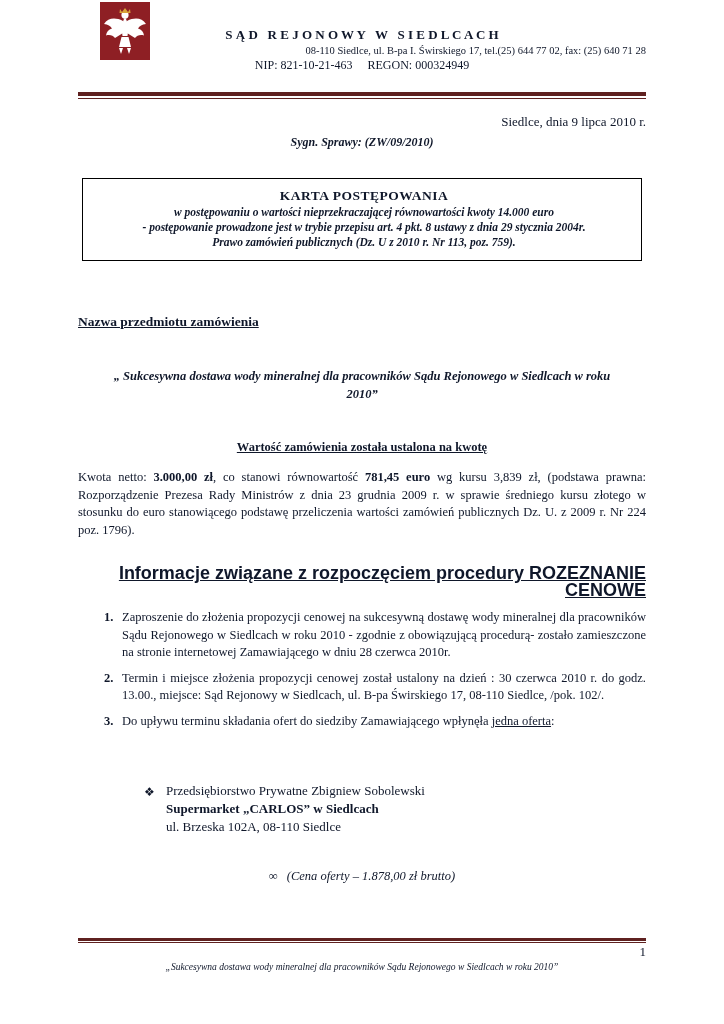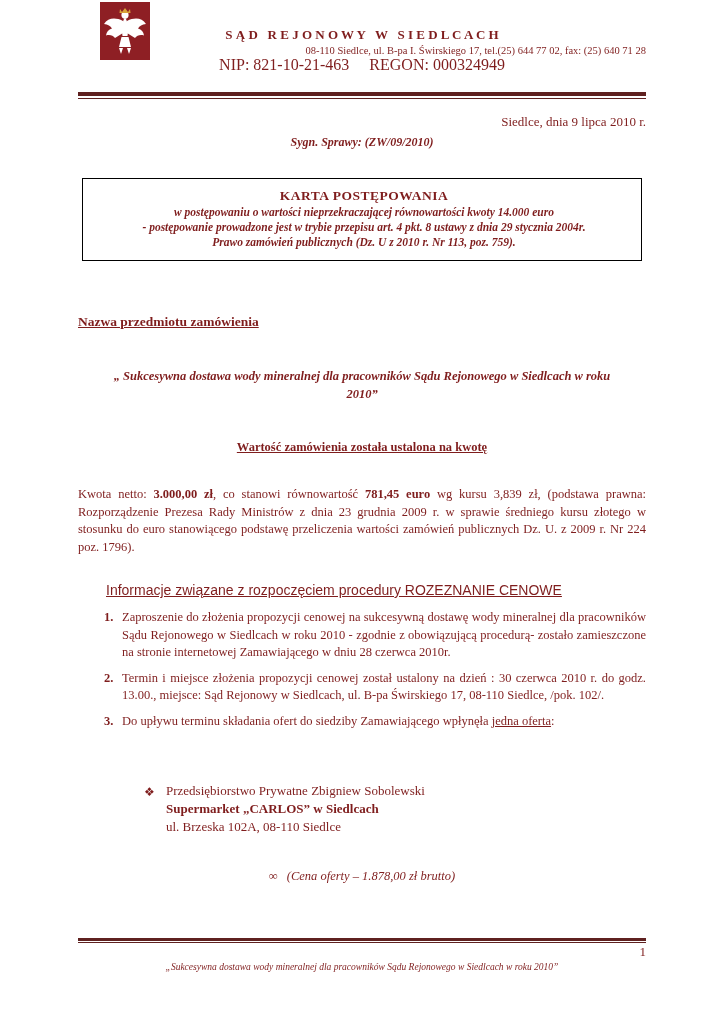--- a/index.html
+++ b/index.html
@@ -1,42 +1,42 @@
 <!DOCTYPE html>
 <html><head>
 <meta charset="utf-8">
 <style>
   html,body{margin:0;padding:0;background:#ffffff;}
   .page{
     position:relative;width:724px;height:1024px;margin:0 auto;background:#ffffff;
-    font-family:"Liberation Serif", serif;color:#7f1d1d;overflow:hidden;
+    font-family:"Liberation Serif", serif;color:#0f172a;overflow:hidden;
     box-sizing:border-box;padding:0 78px;
   }
   
   .letterhead{position:relative;padding-top:26px;text-align:center;}
   .emblem{position:absolute;left:22px;top:2px;width:50px;height:58px;}
   .court-name{font-size:13px;font-weight:bold;white-space:pre;line-height:18px;}
   .addr-line{font-size:10.5px;line-height:14px;text-align:right;}
-  .ids-line{font-size:16px;line-height:14px;white-space:pre;}
+  .ids-line{font-size:12px;line-height:14px;white-space:pre;}
   
   .double-rule{margin-top:20px;height:2px;border-top:4px solid #5f2120;border-bottom:1px solid #5f2120;}
   .footer-rule{height:1px;border-top:3px solid #5f2120;border-bottom:1px solid #5f2120;}
   .date-line{margin-top:14px;text-align:right;font-size:13px;line-height:17px;}
   .case-ref{margin-top:4px;text-align:center;font-size:12px;font-weight:bold;font-style:italic;line-height:16px;}
   
   .procedure-box{margin:28px 4px 0 4px;border:1px solid #000;padding:7px 6px 10px 10px;text-align:center;}
   .box-title{font-size:13.5px;font-weight:bold;letter-spacing:0.5px;line-height:19px;}
   .box-line{font-size:11.5px;font-weight:bold;font-style:italic;line-height:15px;}
   .center-heading{margin-top:52px;text-align:left;font-size:13.5px;font-weight:bold;text-decoration:underline;line-height:18px;}
   .subject-quote{margin:36px auto 0 auto;max-width:520px;text-align:center;font-size:12.5px;font-weight:bold;font-style:italic;line-height:18px;}
   .sans-heading{margin-top:36px;text-align:center;font-family:Liberation Serif, serif;font-size:12.5px;font-weight:bold;text-decoration:underline;line-height:17px;}
-  .value-para{margin-top:30px;text-align:justify;font-size:12.5px;line-height:17.5px;}
+  .value-para{margin-top:13px;text-align:justify;font-size:12.5px;line-height:17.5px;}
   .bold{font-weight:bold;}
   .uline{text-decoration:underline;}
-  .info-heading{margin:26px 0 0 28px;text-align:left;font-family:"Liberation Sans",sans-serif;font-size:14px;font-weight:normal;text-decoration:underline;line-height:17px;}
+  .info-heading{margin:26px 0 0 28px;text-align:right;font-family:"Liberation Sans",sans-serif;font-size:18px;font-weight:bold;text-decoration:underline;line-height:17px;}
   .num-list{margin-top:10px;padding-left:26px;}
   .list-item{display:flex;margin-bottom:8px;font-size:12.5px;line-height:17.5px;}
   .item-num{font-weight:bold;width:18px;flex:0 0 18px;}
   .item-text{flex:1;text-align:justify;}
   .offer-block{margin:52px 0 0 66px;display:flex;font-size:13px;line-height:18px;}
   .offer-bullet{font-family:"DejaVu Sans",sans-serif;font-size:12px;width:22px;flex:0 0 22px;padding-top:1px;}
   .offer-l2{font-weight:bold;}
   .price-line{margin-top:32px;text-align:center;font-size:12.5px;line-height:17px;}
   .price-symbol{font-style:normal;margin-right:9px;}
   .price-text{font-style:italic;}

